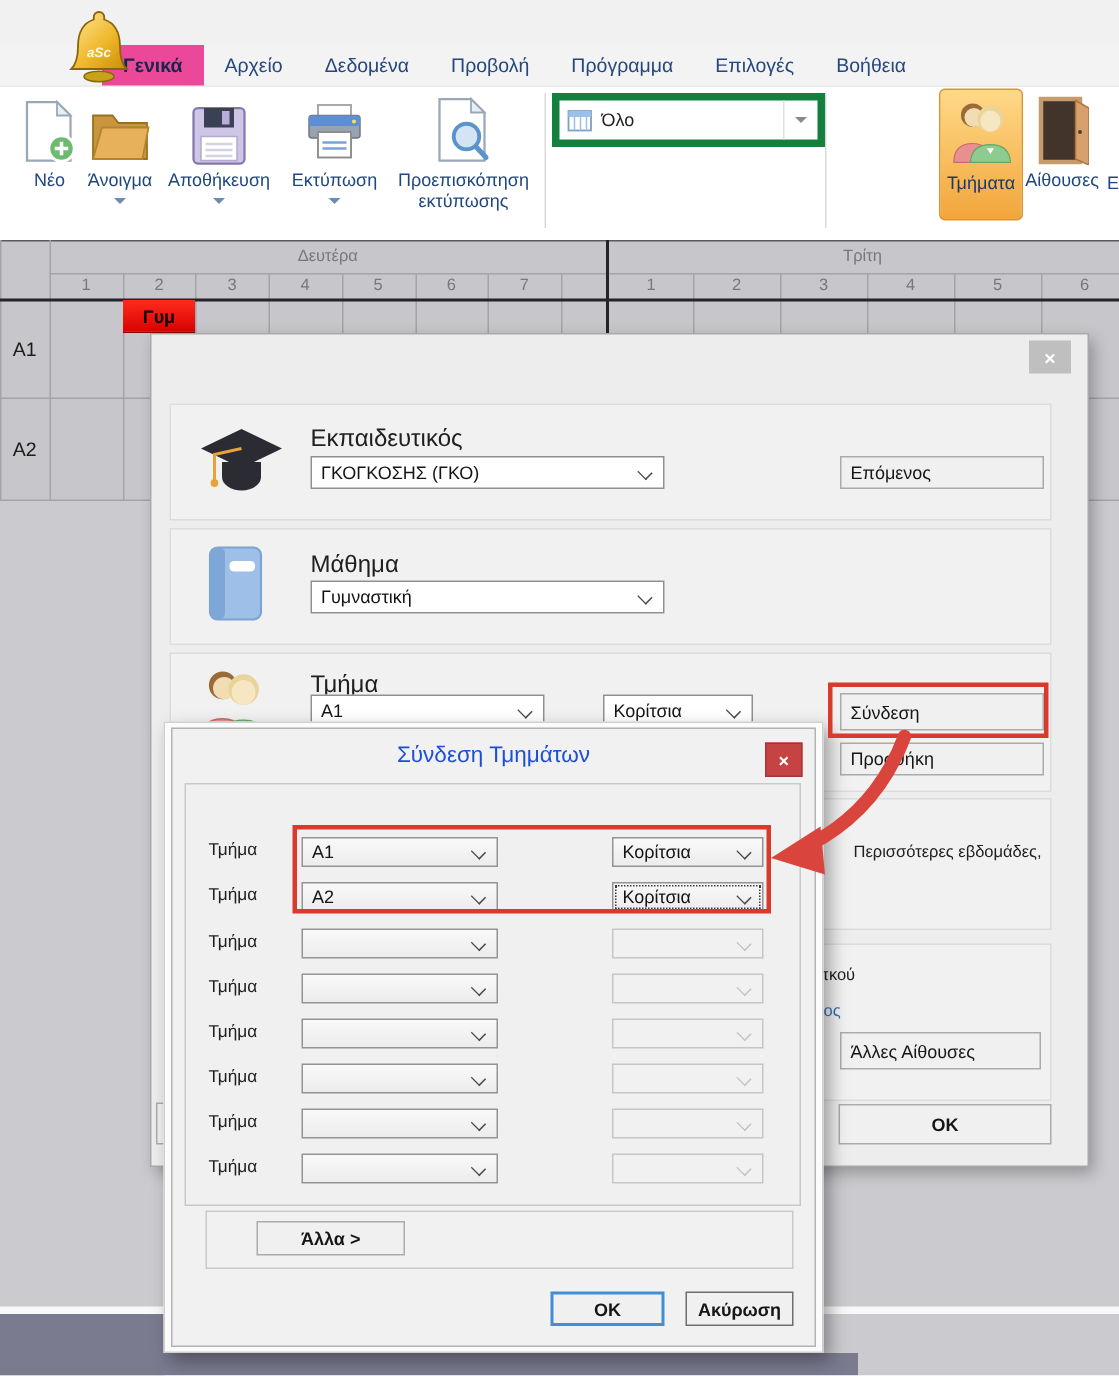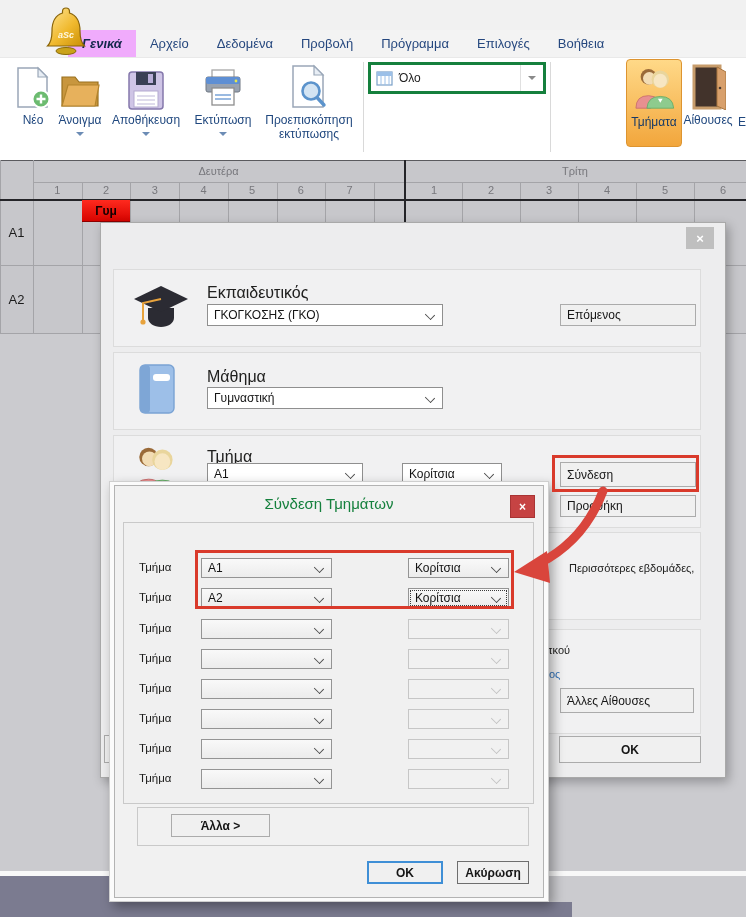--- a/index.html
+++ b/index.html
@@ -7,30 +7,30 @@
   #app{position:relative;width:746px;height:917px;overflow:hidden;background:#ffffff;}
   .abs{position:absolute;}
 
   
   #topstrip{left:0;top:0;width:746px;height:30px;background:#f1f1f1;border-bottom:1px solid #e4e4e4;}
   #bell{left:44px;top:5px;width:44px;height:52px;z-index:4;}
 
   
   #menubar{left:0;top:30px;width:746px;height:28px;background:#f3f3f3;display:flex;align-items:stretch;padding-left:68px;box-sizing:border-box;border-bottom:1px solid #e9e9e9;}
   .mtab{display:flex;align-items:center;padding:0 14px;font-size:13px;color:#25477e;cursor:default;}
-  .mtab.active{background:#f0abfc;color:#14284b;font-weight:bold;font-style:italic;}
+  .mtab.active{background:#ec4899;color:#14284b;font-weight:bold;}
 
   
   #ribbon{left:0;top:58px;width:746px;height:102px;background:#ffffff;}
   .rbtn{position:absolute;top:2px;display:flex;flex-direction:column;align-items:center;}
   .ric{height:50px;display:flex;align-items:flex-end;justify-content:center;}
   .rlabel{font-size:12px;color:#1f477e;margin-top:3px;white-space:nowrap;line-height:14px;}
   .darr{width:0;height:0;border-left:4px solid transparent;border-right:4px solid transparent;border-top:4px solid #6c8cb5;margin-top:5px;}
   .rsep{position:absolute;top:4px;width:1px;height:90px;background:#d9d9d9;}
-  #viewcombo{left:368px;top:4px;width:172px;height:26px;background:#fff;border:3px solid #15803d;display:flex;align-items:center;}
+  #viewcombo{left:368px;top:4px;width:172px;height:26px;background:#fff;border:5px solid #15803d;display:flex;align-items:center;}
   #viewcombo .cv{font-size:12px;color:#222;margin-left:6px;}
   .combo-dd{position:absolute;right:0;top:0;bottom:0;width:22px;border-left:1px solid #e0e0e0;display:flex;align-items:center;justify-content:center;}
   .tri{width:0;height:0;border-left:4px solid transparent;border-right:4px solid transparent;border-top:4px solid #8a8a8a;}
   #tile-classes{position:absolute;left:626px;top:1px;width:56px;height:88px;background:linear-gradient(#ffd988,#f2a63c);border:1px solid #dd9430;border-radius:4px;box-sizing:border-box;display:flex;flex-direction:column;align-items:center;}
   #tile-classes .rlabel{color:#173a66;}
   .clipped-label{font-size:12px;color:#1f477e;}
 
   
   #main{left:0;top:160px;width:746px;height:757px;background:#cbcbcf;}
   #gridbg{left:0;top:160px;width:746px;height:174px;background:#c7c7cb;border-top:1px solid #5a5a5e;box-sizing:border-box;}
@@ -58,21 +58,21 @@
   #d1{left:100px;top:222px;width:626px;height:556px;background:#ededee;border:1px solid #a9a9a9;box-shadow:3px 4px 10px rgba(0,0,0,.28);box-sizing:border-box;z-index:10;}
   #d1 .dtitle{position:absolute;left:0;top:9px;width:100%;text-align:center;font-size:15px;color:#2b2b2b;}
   #d1-close{position:absolute;left:585px;top:4px;width:28px;height:22px;background:#bfbfbf;color:#fff;font-size:13px;font-weight:bold;display:flex;align-items:center;justify-content:center;}
   .sect{position:absolute;left:12px;width:588px;background:#f1f1f2;border:1px solid #dcdcdc;box-sizing:border-box;}
   .rsect{position:absolute;width:252px;background:#f1f1f2;border:1px solid #dcdcdc;box-sizing:border-box;}
   #frag-link{color:#2f71b8;}
 
   
   #d2{left:109px;top:481px;width:440px;height:421px;background:#fbfbfb;border:1px solid #cfcfcf;box-shadow:4px 5px 11px rgba(0,0,0,.35);box-sizing:border-box;z-index:20;}
   #d2in{position:absolute;left:4px;top:3px;width:430px;height:413px;background:#f1f1f1;border:1px solid #b3b3b3;box-sizing:border-box;}
-  #d2 .dtitle{position:absolute;left:0;top:13px;width:100%;text-align:center;font-size:15px;color:#15803d;z-index:1;}
+  #d2 .dtitle{position:absolute;left:0;top:13px;width:100%;text-align:center;font-size:15px;color:#1d4ed8;z-index:1;}
   #d2-close{position:absolute;left:400px;top:13px;width:25px;height:23px;background:#c64343;border:1px solid #a93434;box-sizing:border-box;color:#fff;font-size:12px;font-weight:bold;display:flex;align-items:center;justify-content:center;z-index:2;}
   #d2panel{position:absolute;left:13px;top:40px;width:411px;height:282px;background:#f0f0f0;border:1px solid #c9c9c9;box-sizing:border-box;}
   .lrow{position:absolute;left:0;width:440px;height:20px;}
   .lrow-label{position:absolute;left:29px;top:3px;font-size:11.5px;color:#20201f;}
   #allabox{position:absolute;left:27px;top:325px;width:392px;height:39px;border:1px solid #c9c9c9;box-sizing:border-box;}
 
   
   .ann{position:absolute;border:3px solid #d93a2b;z-index:30;box-sizing:border-box;}
   #arrow{z-index:31;pointer-events:none;}
 

